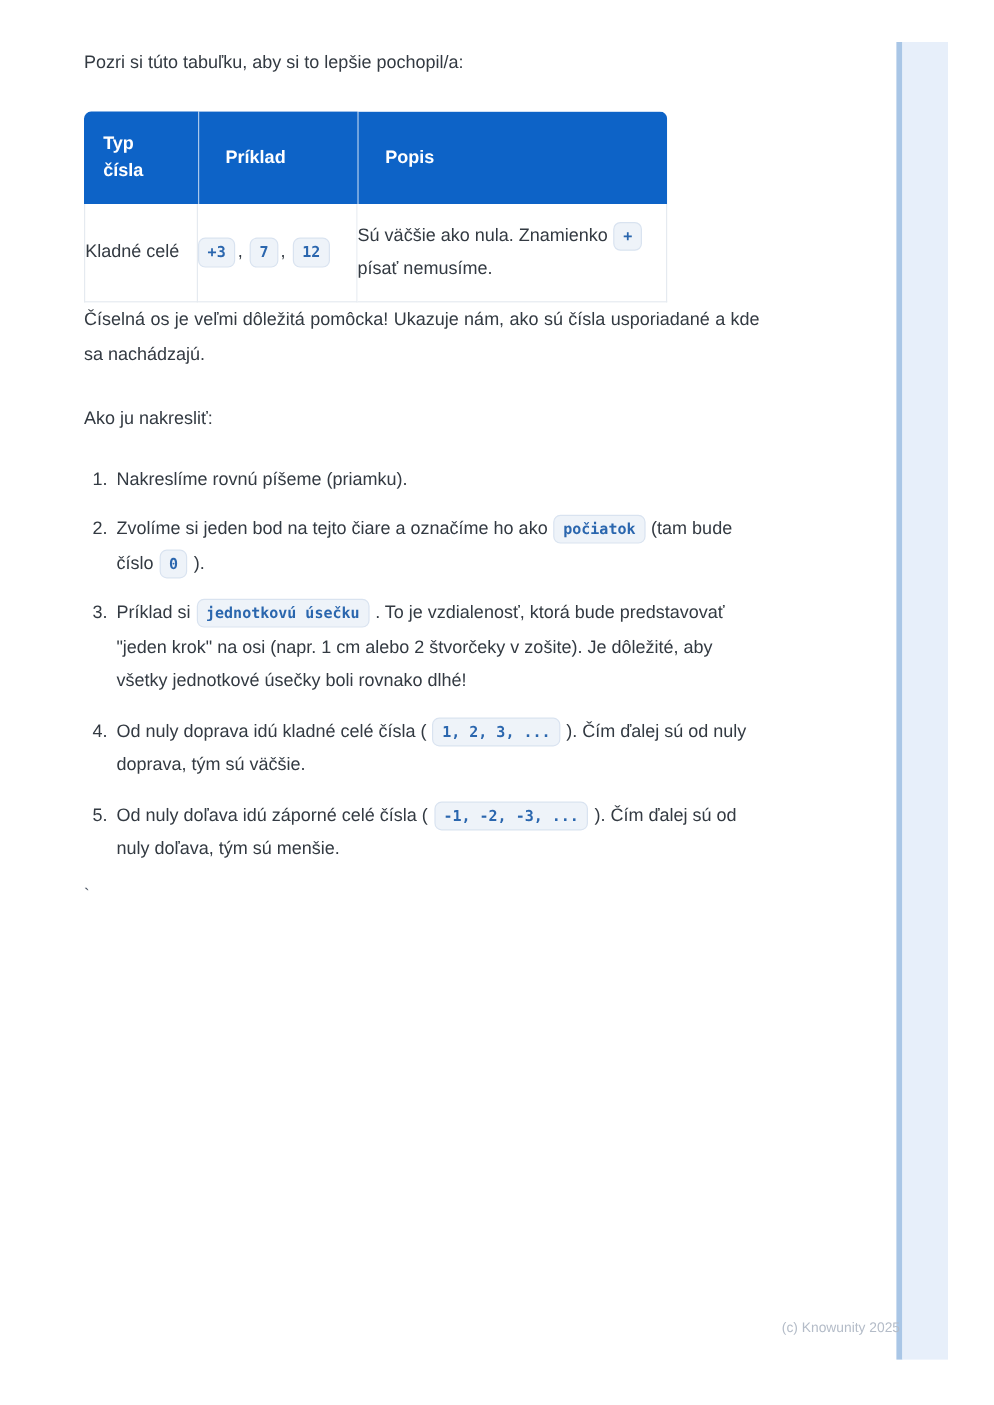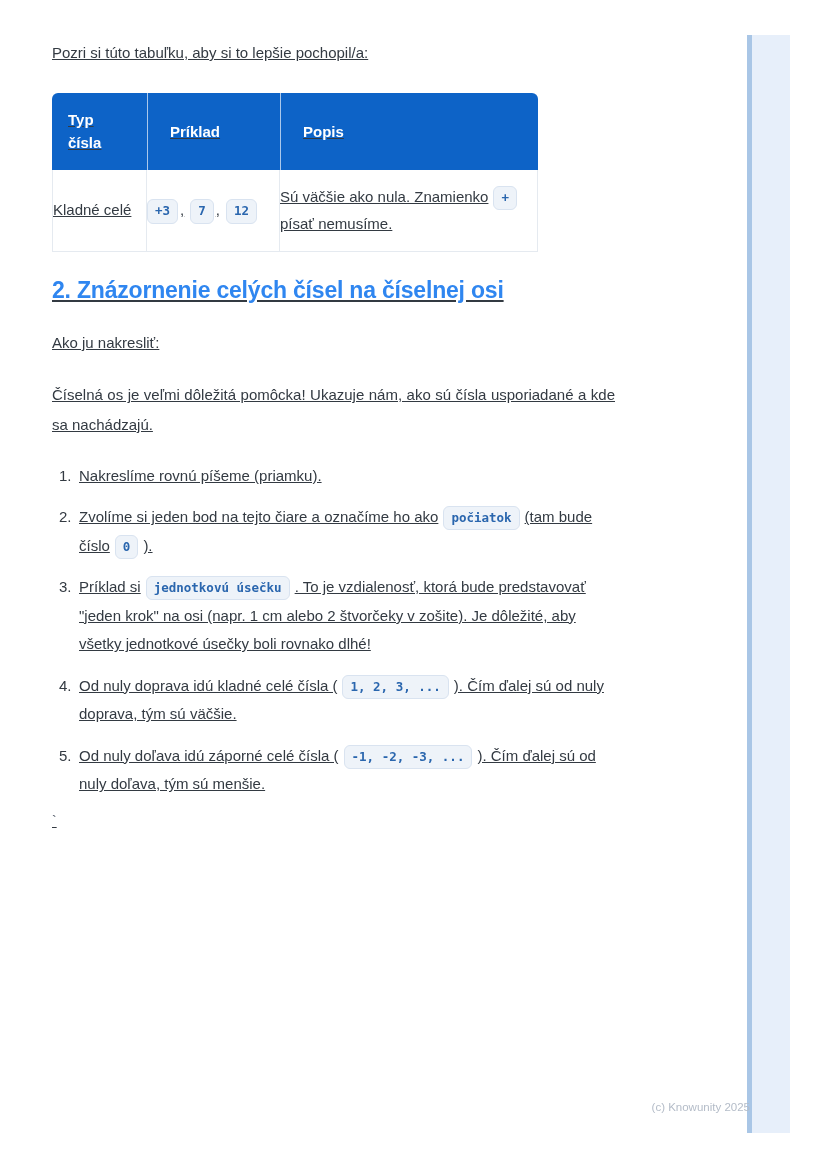--- a/index.html
+++ b/index.html
@@ -14,21 +14,21 @@
     --grid:#e5eaf0;
   }
   *{box-sizing:border-box;}
   html,body{margin:0;padding:0;}
   body{
     width:828px;height:1171px;position:relative;overflow:hidden;
     background:#ffffff;
     font-family:"Liberation Sans",sans-serif;
     color:var(--body-text);
   }
-  .content{position:absolute;left:52px;top:44px;width:563px;text-decoration:underline;}
+  .content{position:absolute;left:70px;top:44px;width:563px;}
   .intro{font-size:15px;line-height:18px;margin:0 0 31px;color:var(--body-text);}
 
   table{border-collapse:separate;border-spacing:0;width:486px;font-size:15px;}
   th{
     background:var(--blue-header);color:#ffffff;font-weight:700;text-align:left;
     padding:15px 16px;vertical-align:middle;line-height:1.55;font-size:15px;
   }
   th + th{border-left:1px solid rgba(255,255,255,0.65);padding-left:22px;}
   th:first-child{border-top-left-radius:6px;width:95px;}
   th:nth-child(2){width:133px;}
@@ -100,24 +100,23 @@
     </thead>
     <tbody>
       <tr>
         <td class="c-type">Kladné celé</td>
         <td class="c-ex"><span class="code">+3</span><span class="sep">,</span><span class="code">7</span><span class="sep">,</span><span class="code">12</span></td>
         <td class="c-desc"><span>Sú väčšie ako nula. Znamienko</span><span class="code">+</span><span>písať nemusíme.</span></td>
       </tr>
     </tbody>
   </table>
 
-  <h2>2. Znázornenie celých čísel na číselnej osi</h2>
 
+  <p class="para just">Číselná os je veľmi dôležitá pomôcka! Ukazuje nám, ako sú čísla usporiadané a kde sa nachádzajú.</p>
   <p class="para">Ako ju nakresliť:</p>
-  <p class="para just">Číselná os je veľmi dôležitá pomôcka! Ukazuje nám, ako sú čísla usporiadané a kde sa nachádzajú.</p>
 
   <div class="olist">
     <div class="li">
       <span class="num">1.</span><span>Nakreslíme rovnú píšeme (priamku).</span>
     </div>
     <div class="li">
       <span class="num">2.</span><span>Zvolíme si jeden bod na tejto čiare a označíme ho ako</span><span class="code">počiatok</span><span>(tam bude číslo</span><span class="code">0</span><span>).</span>
     </div>
     <div class="li">
       <span class="num">3.</span><span>Príklad si</span><span class="code">jednotkovú úsečku</span><span>. To je vzdialenosť, ktorá bude predstavovať "jeden krok" na osi (napr. 1 cm alebo 2 štvorčeky v zošite). Je dôležité, aby všetky jednotkové úsečky boli rovnako dlhé!</span>

